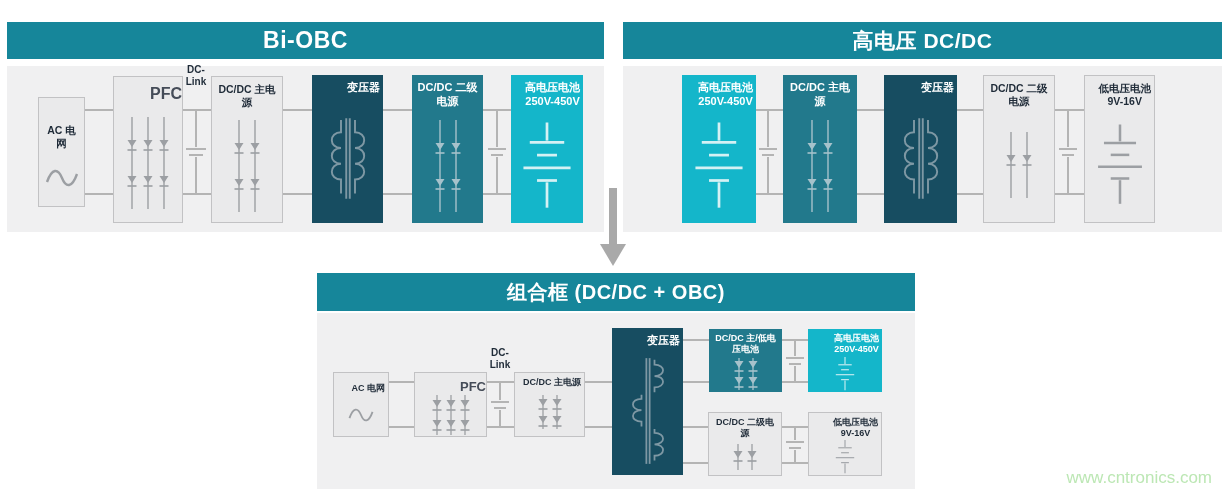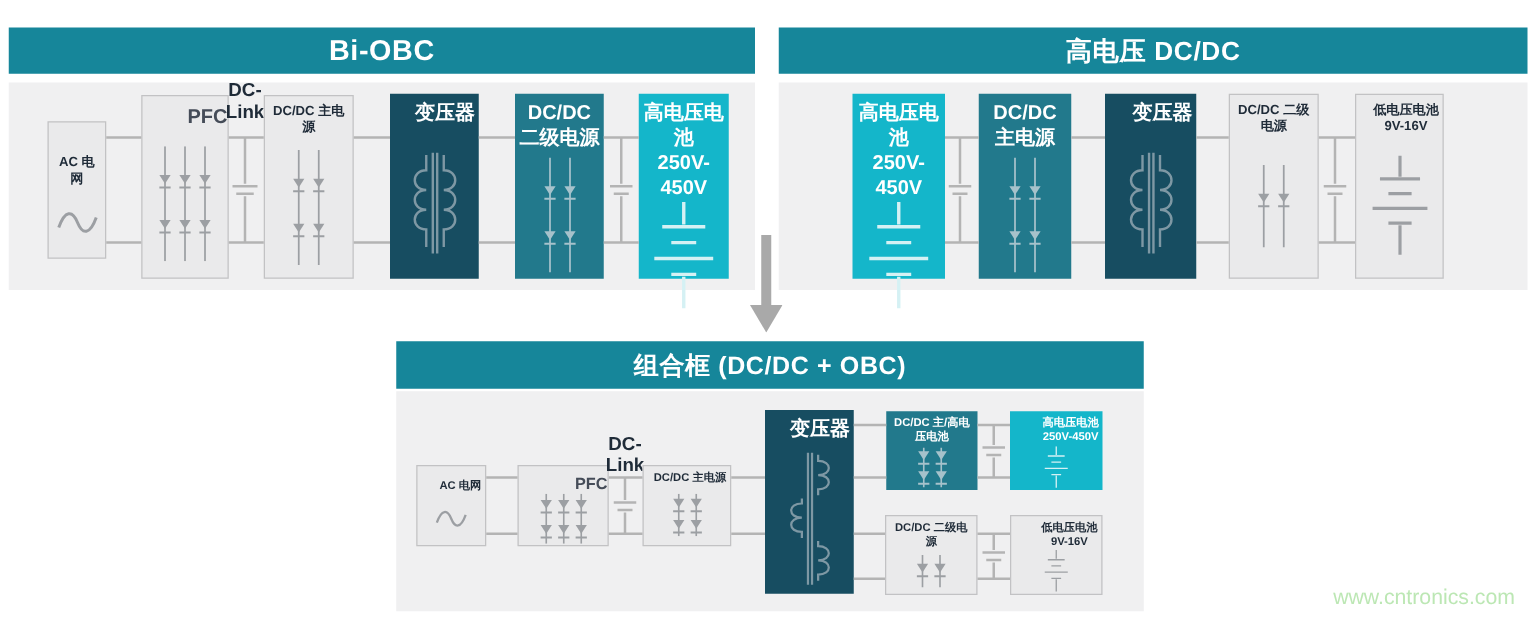--- a/index.html
+++ b/index.html
@@ -8,26 +8,26 @@
   .panel-header{position:absolute;background:#16869A;color:#fff;font-weight:bold;
        display:flex;align-items:center;justify-content:center;letter-spacing:.5px;}
   .panel-body{position:absolute;background:#F0F0F1;}
   .box{position:absolute;box-sizing:border-box;display:flex;flex-direction:column;align-items:flex-end;}
   .box.gray{background:#EAEAEB;border:1px solid #C2C2C4;}
   .box.navy{background:#174D61;}
   .box.teal{background:#22798C;}
   .box.cyan{background:#14B6CA;}
   .lbl{font-weight:bold;text-align:center;line-height:1.25;padding:6px 3px 0;word-break:break-word;}
   .lbl.dark{color:#1F2B38;font-size:10.5px;}
-  .lbl.white{color:#ffffff;font-size:16px;}
+  .lbl.white{color:#ffffff;font-size:11px;}
   .lbl.small{font-size:9px;padding-top:4px;}
   .pfc-lbl{font-weight:bold;color:#454C58;font-size:16px;padding-top:8px;}
   .pfc-lbl.sm{font-size:13px;padding-top:6px;}
   .icon-wrap{flex:1;display:flex;align-items:center;justify-content:center;width:100%;}
-  .dclink{position:absolute;font-weight:bold;color:#1F2B38;font-size:15px;line-height:1.15;text-align:center;}
+  .dclink{position:absolute;font-weight:bold;color:#1F2B38;font-size:10px;line-height:1.15;text-align:center;}
   .wire{position:absolute;height:2px;background:#B4B4B4;}
   svg.cap{position:absolute;}
   svg.cap line{stroke:#B4B4B4;stroke-width:2;}
   .on-gray{color:#9C9FA3;}
   .on-teal{color:#A6C2CB;}
   .on-navy{color:#7E98A4;}
   .on-cyan{color:#D5F1F4;}
   .watermark{position:absolute;right:18px;bottom:8px;font-size:17px;color:#BCE7B4;}
   .arrow{position:absolute;}
 </style>
@@ -315,21 +315,21 @@
 </div>
 <div class="box navy" style="left:612px;top:328px;width:71px;height:147px">
   <div class="lbl white">变压器</div>
   <div class="icon-wrap">
       <svg class="on-navy" width="58" height="122" viewBox="0 0 64 150">
         <use href="#xfmr2"></use>
       </svg>
     </div>
 </div>
 <div class="box teal" style="left:709px;top:329px;width:73px;height:63px">
-  <div class="lbl white small">DC/DC 主/高电压电池</div>
+  <div class="lbl white small">DC/DC 主/低电压电池</div>
   <div class="icon-wrap">
       <svg class="on-teal" width="30" height="32" viewBox="0 0 30 32">
     <line x1="8" y1="0" x2="8" y2="32" stroke="currentColor" stroke-width="1.3"></line>
     <line x1="22" y1="0" x2="22" y2="32" stroke="currentColor" stroke-width="1.3"></line>
     <use href="#sw" x="8" y="10"></use>
         <use href="#sw" x="22" y="10"></use>
     <use href="#sw" x="8" y="26"></use>
         <use href="#sw" x="22" y="26"></use>
   </svg>
     </div>

